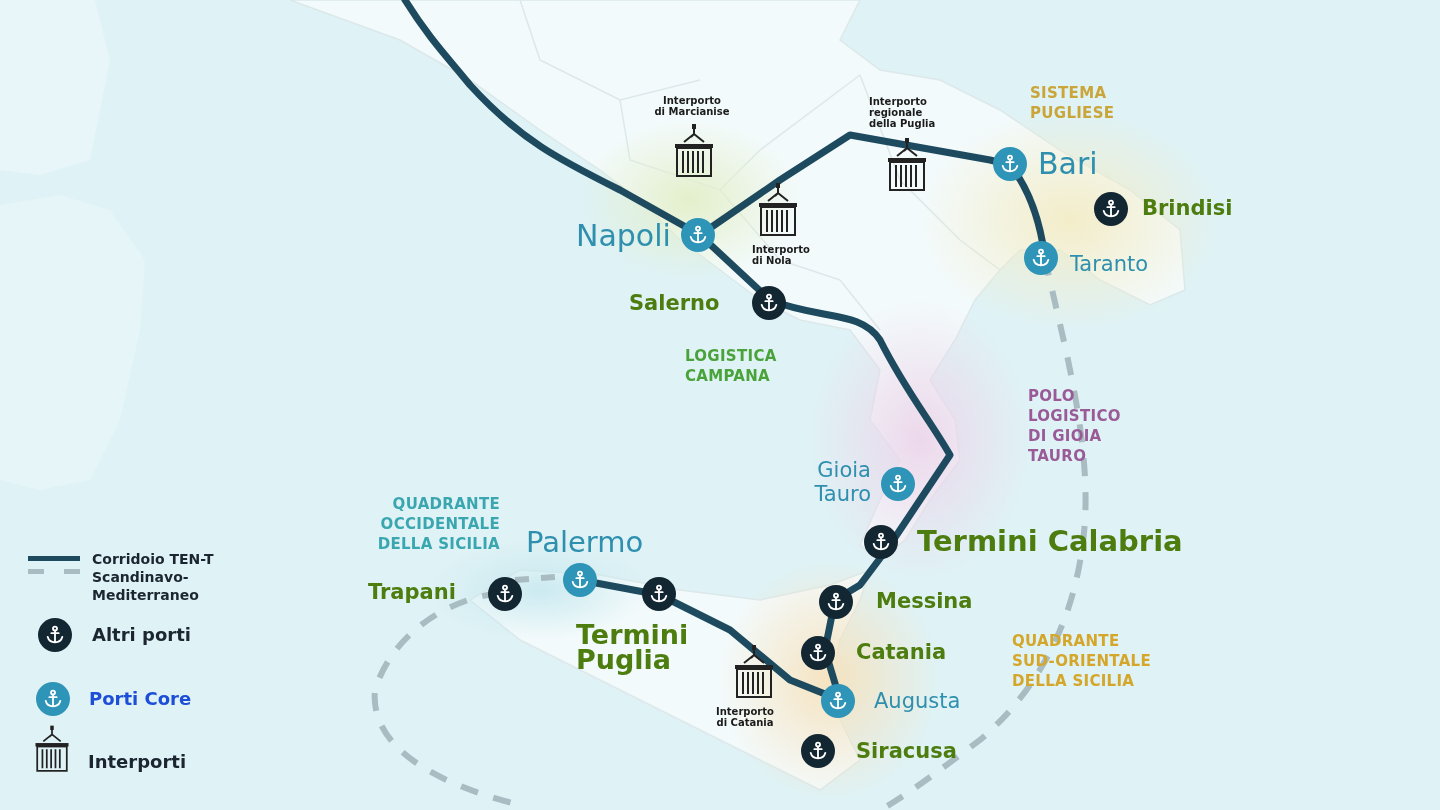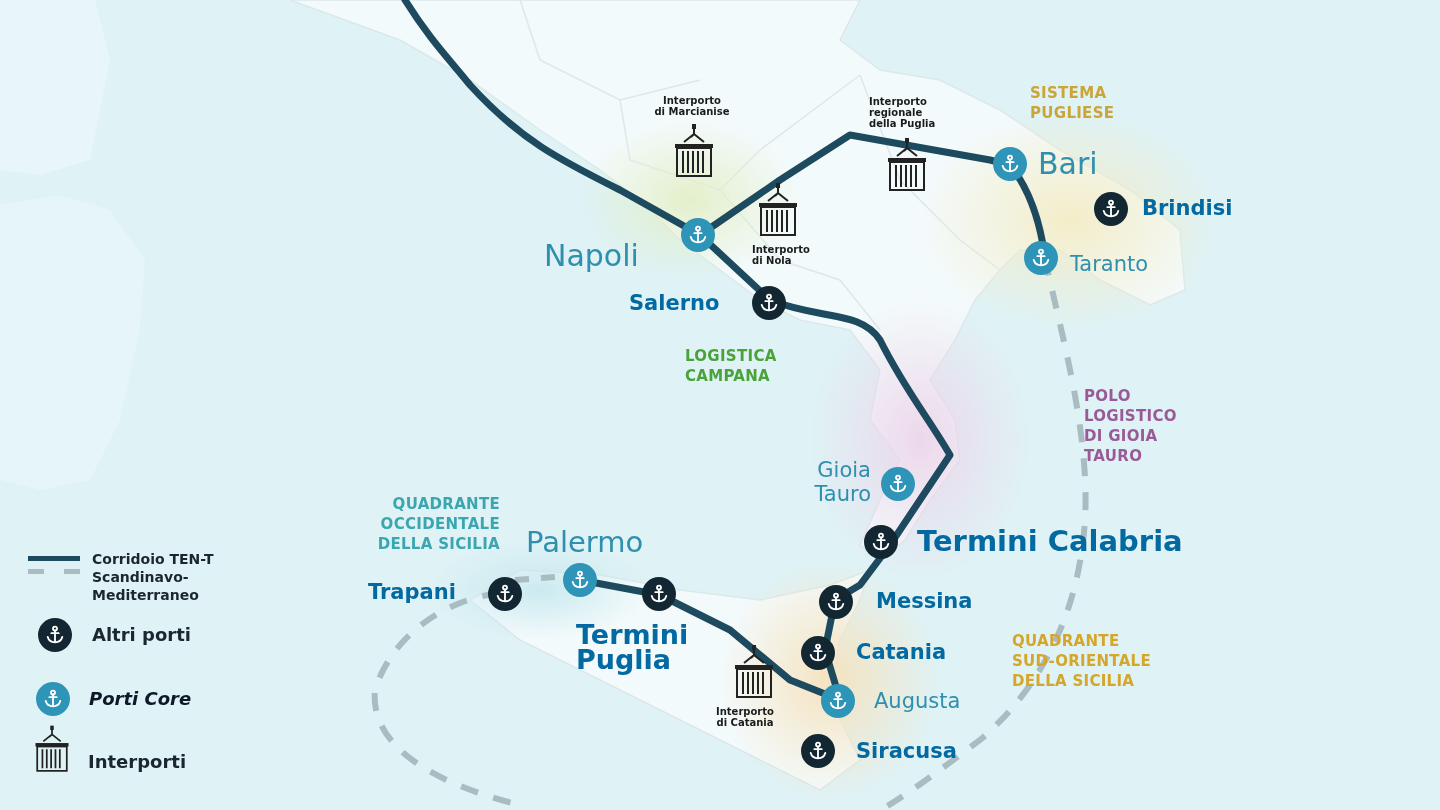--- a/index.html
+++ b/index.html
@@ -1,19 +1,19 @@
 <!DOCTYPE html>
 <html><head>
 <meta charset="utf-8">
 <style>
   html, body { margin:0; padding:0; }
   body { width:1440px; height:810px; overflow:hidden; background:#dff2f5; font-family:"DejaVu Sans", sans-serif; }
   #map { position:absolute; left:0; top:0; width:1440px; height:810px; }
   .lbl { position:absolute; white-space:nowrap; font-family:"DejaVu Sans", sans-serif; }
-  .city-dark { color:#0369a1; font-weight:600; }
+  .city-dark { color:#4d7c0f; font-weight:600; }
   .city-core { color:#2e8fae; font-weight:500; }
   .region { font-weight:bold; font-size:15px; line-height:20px; letter-spacing:0.3px; }
   .interp { font-size:10px; font-weight:bold; color:#1b1b1b; line-height:11px; text-align:center; }
   .legend-text { font-size:18px; font-weight:600; color:#1b2630; line-height:18px; }
   .anchor { position:absolute; width:34px; height:34px; border-radius:50%; display:flex; align-items:center; justify-content:center; }
   .anchor svg { width:22px; height:22px; }
   .dark { background:#132733; }
   .core { background:#2e94b8; }
   .interporto { position:absolute; width:46px; height:56px; }
 </style>
@@ -71,21 +71,21 @@
   <path d="M700 235 L780 180 L850 135 L990 160 L1010 165 C1030 190 1040 220 1045 258" stroke="#1d4a5e" stroke-width="7" fill="none" stroke-linejoin="round"></path>
   <path d="M580 580 L660 595 L730 630 L790 680 L840 700" stroke="#1d4a5e" stroke-width="7" fill="none" stroke-linejoin="round"></path>
 </svg>
 
 <div class="anchor core" style="left:681px;top:218px;">
     <svg viewBox="0 0 24 24">
       <circle cx="12" cy="5" r="2.2" fill="none" stroke="#fff" stroke-width="2"></circle>
       <path d="M12 7v13M8 10h8M4 14c1 4 4 6 8 6s7-2 8-6" fill="none" stroke="#fff" stroke-width="2" stroke-linecap="round"></path>
     </svg>
   </div>
-<div class="lbl city-core" style="left:544px;top:218px;font-size:30px;margin-top:20px;">Napoli</div>
+<div class="lbl city-core" style="left:576px;top:218px;font-size:30px;">Napoli</div>
 
 <div class="anchor core" style="left:993px;top:147px;">
     <svg viewBox="0 0 24 24">
       <circle cx="12" cy="5" r="2.2" fill="none" stroke="#fff" stroke-width="2"></circle>
       <path d="M12 7v13M8 10h8M4 14c1 4 4 6 8 6s7-2 8-6" fill="none" stroke="#fff" stroke-width="2" stroke-linecap="round"></path>
     </svg>
   </div>
 <div class="lbl city-core" style="left:1038px;top:146px;font-size:30px;">Bari</div>
 
 <div class="anchor dark" style="left:1094px;top:192px;">
@@ -240,21 +240,21 @@
 </div>
 
 <div class="lbl region" style="left:1030px;top:83px;color:#c9a53a;">
   <div>SISTEMA</div>
   <div>PUGLIESE</div>
 </div>
 <div class="lbl region" style="left:685px;top:346px;color:#4aa33a;">
   <div>LOGISTICA</div>
   <div>CAMPANA</div>
 </div>
-<div class="lbl region" style="left:1084px;top:386px;color:#9a5a98;">
+<div class="lbl region" style="left:1028px;top:386px;color:#9a5a98;">
   <div>POLO</div>
   <div>LOGISTICO</div>
   <div>DI GIOIA</div>
   <div>TAURO</div>
 </div>
 <div class="lbl region" style="left:348px;top:494px;color:#3aa6b0;text-align:right;width:152px;">
   <div>QUADRANTE</div>
   <div>OCCIDENTALE</div>
   <div>DELLA SICILIA</div>
 </div>
@@ -283,21 +283,21 @@
       </svg>
     </div>
   <div class="lbl legend-text" style="left:92px;top:626px;">Altri porti</div>
 
   <div class="anchor core" style="left:36px;top:682px;">
       <svg viewBox="0 0 24 24">
         <circle cx="12" cy="5" r="2.2" fill="none" stroke="#fff" stroke-width="2"></circle>
         <path d="M12 7v13M8 10h8M4 14c1 4 4 6 8 6s7-2 8-6" fill="none" stroke="#fff" stroke-width="2" stroke-linecap="round"></path>
       </svg>
     </div>
-  <div class="lbl legend-text" style="left:89px;top:690px;color:#0f172a;font-style:italic;">Porti Core</div>
+  <div class="lbl legend-text" style="left:89px;top:690px;color:#1d4ed8;">Porti Core</div>
 
   <svg class="interporto" style="left:32px;top:724px;width:40px;height:52px;" viewBox="0 0 46 56">
       <rect x="21" y="0" width="4" height="5" fill="#222"></rect>
       <path d="M23 5v5l-3 3M23 10l10 8M23 10l-10 8" stroke="#222" stroke-width="2" fill="none"></path>
       <rect x="4" y="20" width="38" height="4" fill="#222"></rect>
       <rect x="6" y="24" width="34" height="28" fill="none" stroke="#222" stroke-width="2"></rect>
       <path d="M12 27v22M17 27v22M22 27v22M27 27v22M32 27v22" stroke="#222" stroke-width="2"></path>
     </svg>
   <div class="lbl legend-text" style="left:88px;top:753px;">Interporti</div>
 </div>

